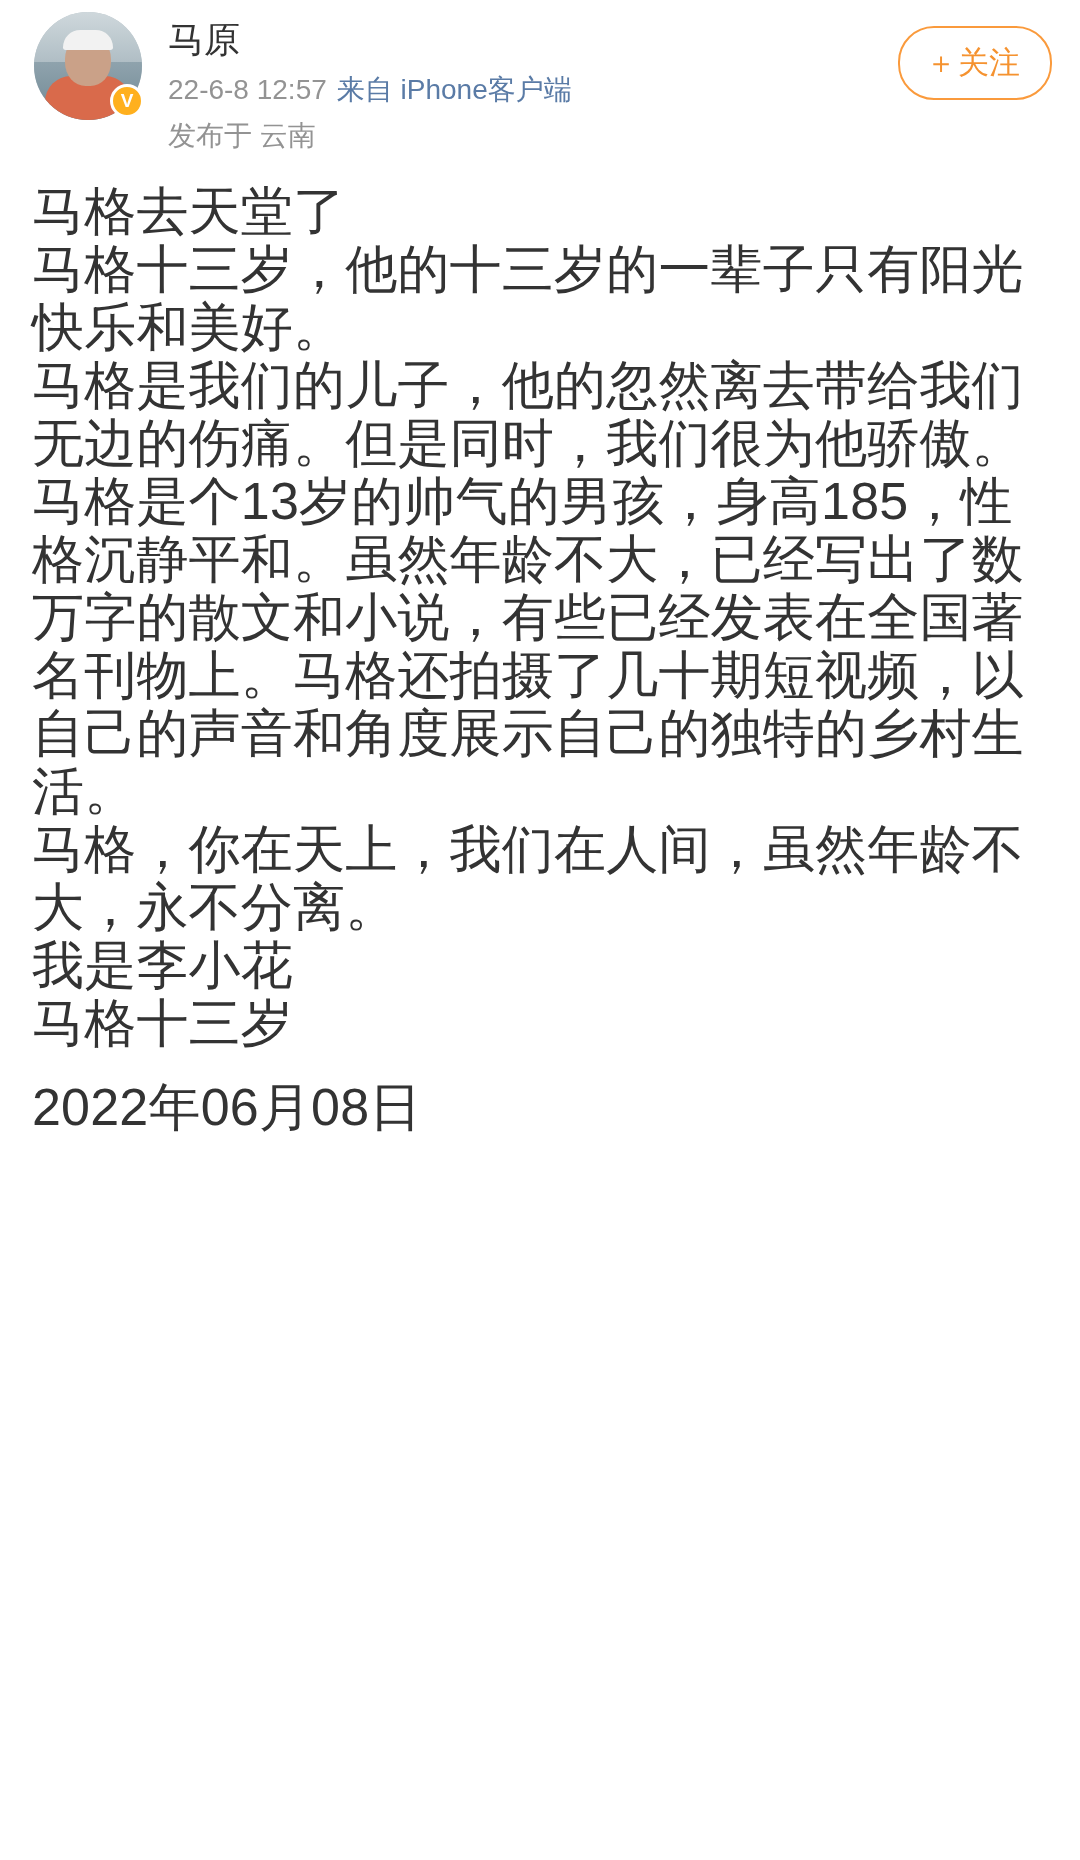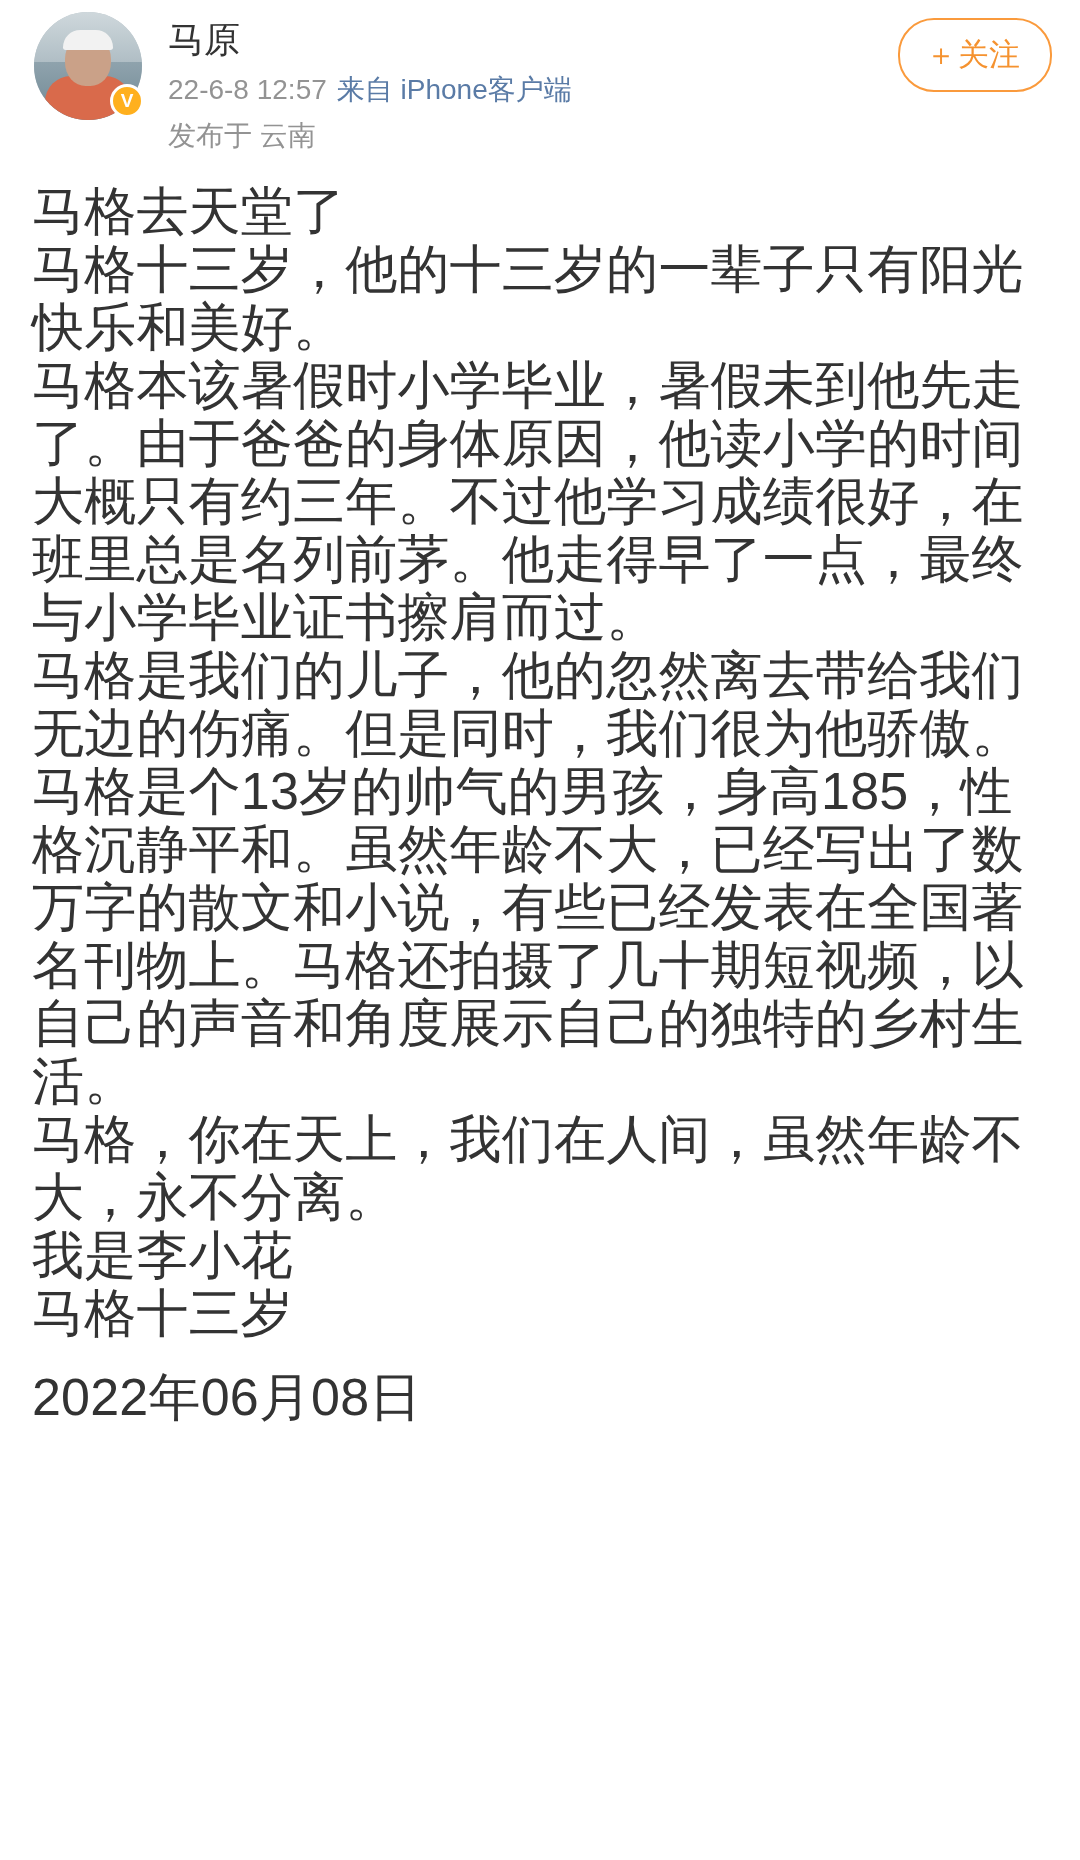--- a/index.html
+++ b/index.html
@@ -125,21 +125,21 @@
   }
   .region {
     margin-top: 6px;
     font-size: 28px;
     line-height: 40px;
     color: #939393;
   }
   .follow-btn {
     position: absolute;
     right: 28px;
-    top: 18px;
+    top: 26px;
     border: 2px solid #fa9a3c;
     color: #f5922f;
     border-radius: 36px;
     font-size: 31px;
     line-height: 36px;
     padding: 17px 30px 17px 26px;
     background: #ffffff;
     white-space: nowrap;
     box-sizing: border-box;
   }
@@ -192,21 +192,20 @@
 
     <div class="follow-btn">
       <span class="plus">＋</span><span>关注</span>
     </div>
 
   </div>
 
   <div class="content">
     <p>马格去天堂了</p>
     <p>马格十三岁，他的十三岁的一辈子只有阳光快乐和美好。</p>
-    <p>马格本该暑假时小学毕业，暑假未到他先走了。由于爸爸的身体原因，他读小学的时间大概只有约三年。不过他学习成绩很好，在班里总是名列前茅。他走得早了一点，最终与小学毕业证书擦肩而过。</p>
     <p>马格是我们的儿子，他的忽然离去带给我们无边的伤痛。但是同时，我们很为他骄傲。</p>
     <p>马格是个13岁的帅气的男孩，身高185，性格沉静平和。虽然年龄不大，已经写出了数万字的散文和小说，有些已经发表在全国著名刊物上。马格还拍摄了几十期短视频，以自己的声音和角度展示自己的独特的乡村生活。</p>
     <p>马格，你在天上，我们在人间，虽然年龄不大，永不分离。</p>
     <p>我是李小花</p>
     <p>马格十三岁</p>
     <p class="gap-before">2022年06月08日</p>
   </div>
 
 </div>
 

